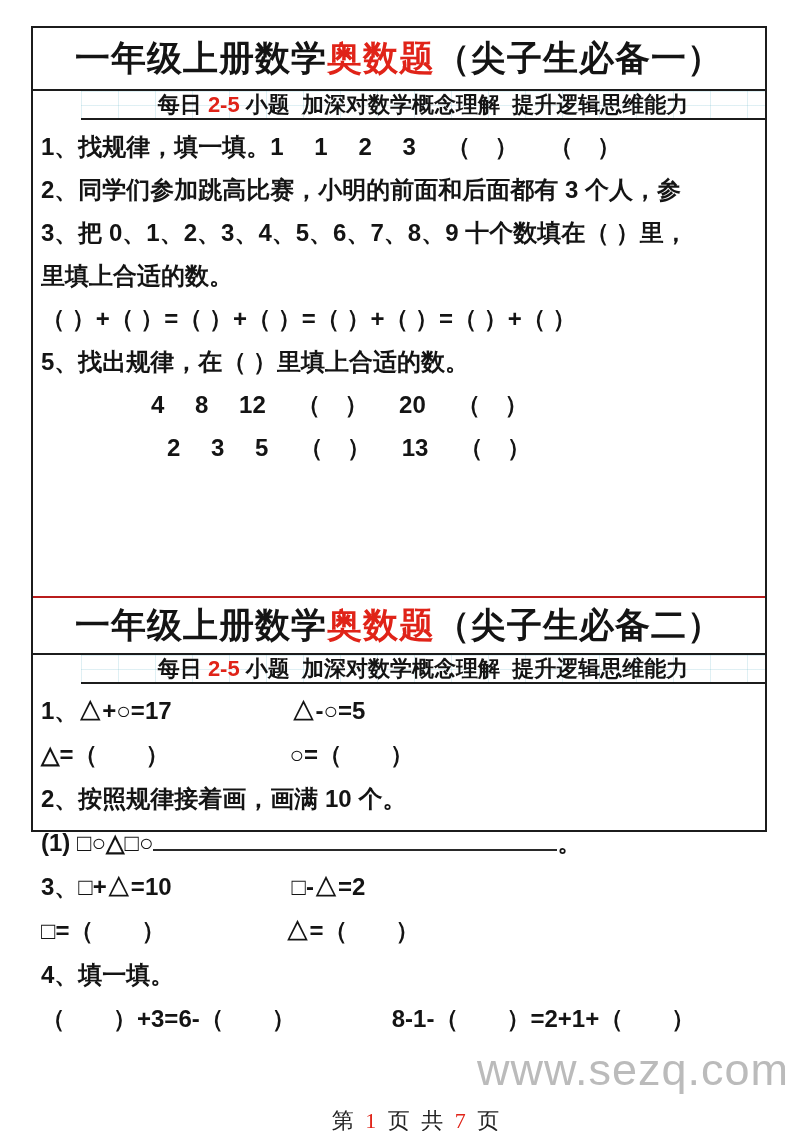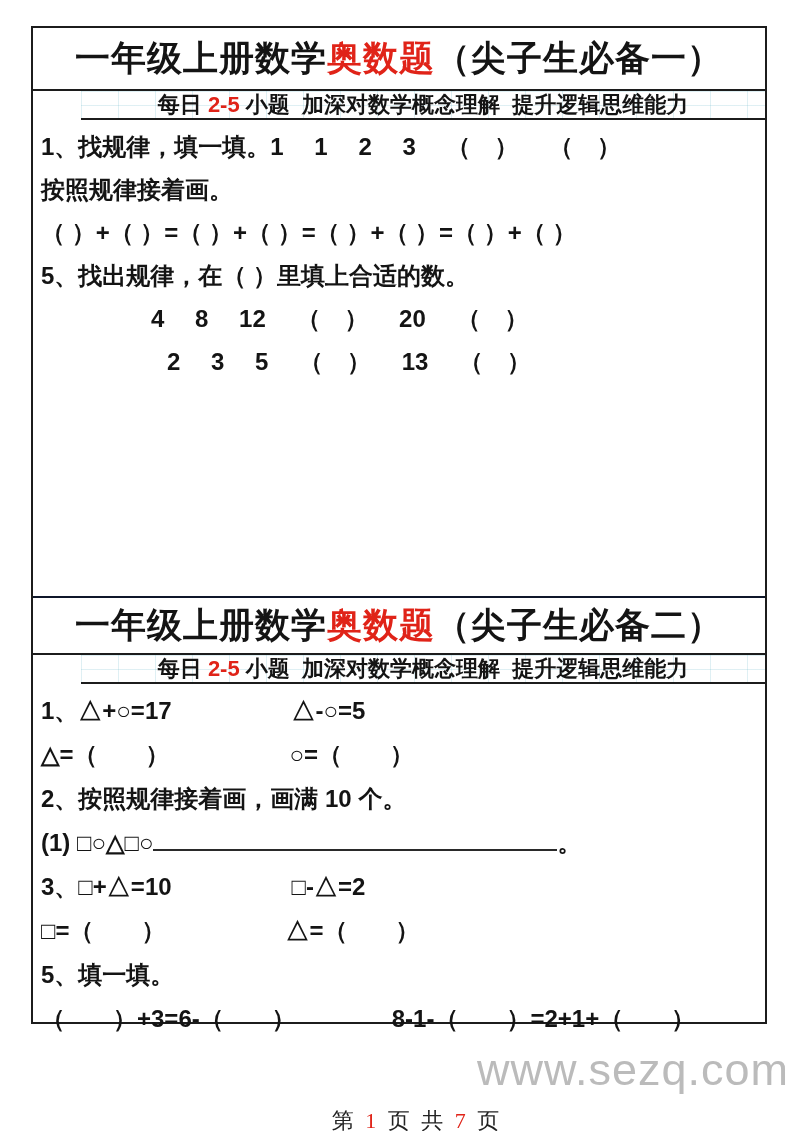--- a/index.html
+++ b/index.html
@@ -1,33 +1,33 @@
 <!DOCTYPE html>
 <html><head>
 <meta charset="utf-8">
 <style>
   html,body{margin:0;padding:0;background:#ffffff;}
   .page{position:relative;width:800px;height:1131px;background:#ffffff;
         font-family:"Liberation Sans",sans-serif;color:#141414;overflow:hidden;}
-  .box{position:absolute;left:31px;top:26px;width:736px;height:998px;
+  .box{position:absolute;left:31px;top:26px;width:736px;height:806px;
        border:2px solid #1c1c1c;box-sizing:border-box;background:#fff;}
   .row{box-sizing:border-box;}
   .title-row{height:63px;border-bottom:2px solid #1c1c1c;display:flex;
              align-items:center;justify-content:center;font-size:35px;
              font-weight:700;letter-spacing:1px;white-space:pre;}
   .title-row.second{height:57px;}
   .subtitle-row{height:29px;border-bottom:2px solid #1c1c1c;display:flex;
                 align-items:center;justify-content:center;font-size:22px;
                 font-weight:700;white-space:pre;
                 background-image:
                   linear-gradient(to right, rgba(140,200,215,.28) 1px, transparent 1px),
                   linear-gradient(to bottom, rgba(140,200,215,.28) 1px, transparent 1px);
                 background-size:37px 14px;margin-left:48px;}
   .content{font-size:24px;font-weight:700;padding:5px 8px 0 8px;
-           border-bottom:2px solid #0f172a;box-sizing:border-box;}
+           border-bottom:2px solid #b91c1c;box-sizing:border-box;}
   .content1{height:478px;}
   .content2{height:352px;border-bottom:none;}
   .line{line-height:43px;white-space:pre;}
   .content2 .line{line-height:44px;}
   .red{color:#e02318;}
   .indent-a{padding-left:110px;}
   .indent-b{padding-left:126px;}
   .blank{display:inline-block;width:404px;border-bottom:2px solid #2a2a2a;
          height:6px;}
   .footer{position:absolute;top:1080px;left:0;width:100%;text-align:center;
@@ -44,41 +44,43 @@
   <div class="box">
 
     <div class="row title-row">
       <span>一年级上册数学</span><span class="red">奥数题</span><span>（尖子生必备一）</span>
     </div>
     <div class="row subtitle-row">
       <span>每日 </span><span class="red">2-5</span><span> 小题  加深对数学概念理解  提升逻辑思维能力</span>
     </div>
     <div class="row content content1">
       <div class="line">1、找规律，填一填。1　 1　 2　 3　 （　）　 （　）</div>
-      <div class="line">按照规律接着画。</div>
+      <div class="line">2、同学们参加跳高比赛，小明的前面和后面都有 3 个人，参</div>
+      <div class="line">3、把 0、1、2、3、4、5、6、7、8、9 十个数填在（ ）里，</div>
+      <div class="line">里填上合适的数。</div>
       <div class="line">（ ）+（ ）=（ ）+（ ）=（ ）+（ ）=（ ）+（ ）</div>
       <div class="line">5、找出规律，在（ ）里填上合适的数。</div>
       <div class="line indent-a">4　 8　 12　 （　）　 20　 （　）</div>
       <div class="line indent-b">2　 3　 5　 （　）　 13　 （　）</div>
     </div>
 
     <div class="row title-row second">
       <span>一年级上册数学</span><span class="red">奥数题</span><span>（尖子生必备二）</span>
     </div>
     <div class="row subtitle-row">
       <span>每日 </span><span class="red">2-5</span><span> 小题  加深对数学概念理解  提升逻辑思维能力</span>
     </div>
     <div class="row content content2">
       <div class="line">1、△+○=17　　　　　△-○=5</div>
       <div class="line">△=（　　）　　　　　○=（　　）</div>
       <div class="line">2、按照规律接着画，画满 10 个。</div>
       <div class="line"><span>(1) □○△□○</span><span class="blank"></span><span>。</span></div>
       <div class="line">3、□+△=10　　　　　□-△=2</div>
       <div class="line">□=（　　）　　　　　△=（　　）</div>
-      <div class="line">5、填一填。</div>
+      <div class="line">4、填一填。</div>
       <div class="line">（　　）+3=6-（　　）　　　　8-1-（　　）=2+1+（　　）</div>
     </div>
 
   </div>
 
   <div class="footer">
     <span>第 </span><span class="red">1</span><span> 页 共 </span><span class="red">7</span><span> 页</span>
   </div>
   <div class="watermark">www.sezq.com</div>
 </div>

